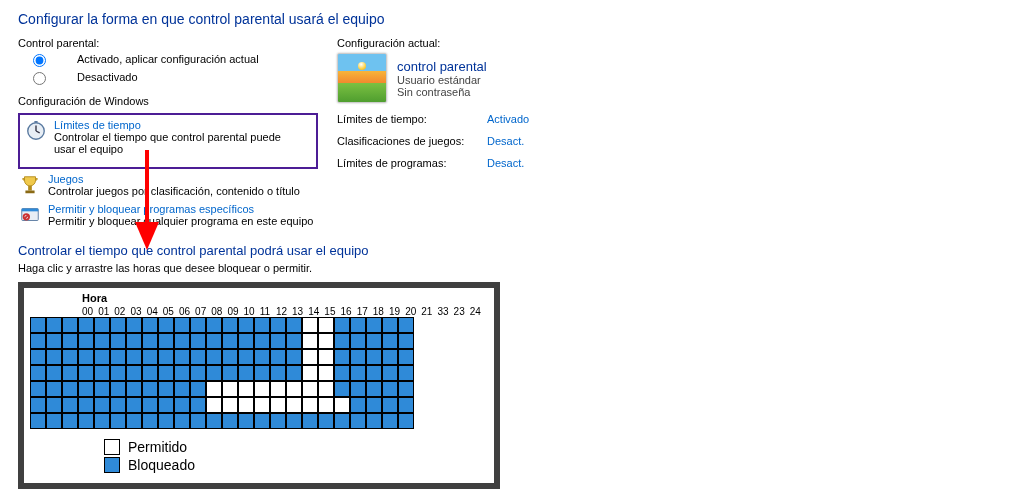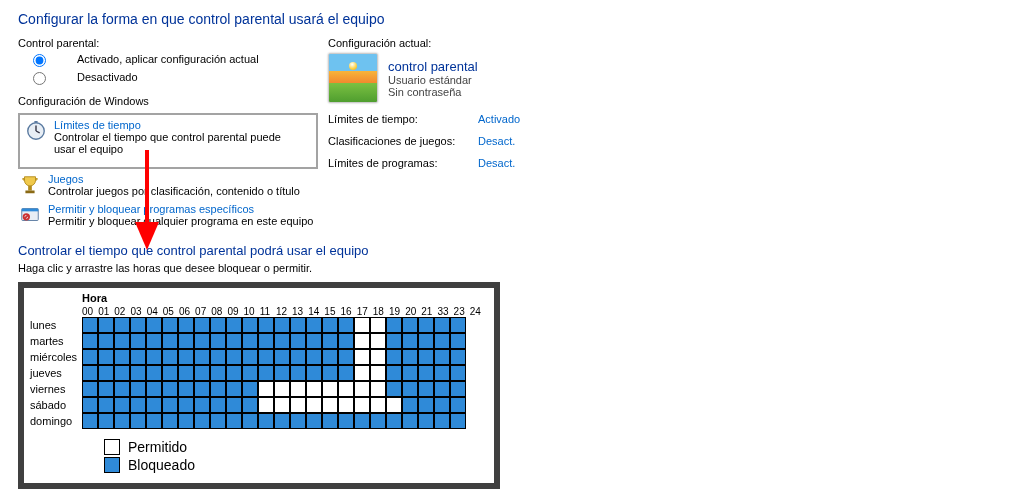--- a/index.html
+++ b/index.html
@@ -26,41 +26,41 @@
   }
   .top-row {
     display: flex;
     align-items: flex-start;
   }
   .col-left {
     width: 300px;
     margin-right: 0;
   }
   .col-right {
-    margin-left: 10px;
+    margin-left: 19px;
   }
   .label-h {
     font-size: 11px;
     color: #000;
     margin: 2px 0;
   }
   .radio-row {
     display: flex;
     align-items: center;
     margin: 2px 0 2px 10px;
     font-size: 11px;
     gap: 27px;
   }
   .radio-row input { margin-right: 4px; }
   .sub-header {
     margin: 10px 0 6px 0;
     font-size: 11px;
   }
   .highlight-box {
-    border: 2px solid #a3a3a3;
+    border: 2px solid #4c1d95;
     padding: 2px 16px 6px 4px;
     margin: 0 0 4px 0;
   }
   .link-item {
     display: flex;
     align-items: flex-start;
     margin: 2px 0 6px 0;
   }
   .link-item .icon {
     width: 24px;
@@ -315,29 +315,20 @@
       <span>17</span>
       <span>18</span>
       <span>19</span>
       <span>20</span>
       <span>21</span>
       <span>33</span>
       <span>23</span>
       <span>24</span>
     </div>
   <div class="grid-wrap">
-    <div class="day-labels" id="day-labels">
-        <span>lunes</span>
-        <span>martes</span>
-        <span>miércoles</span>
-        <span>jueves</span>
-        <span>viernes</span>
-        <span>sábado</span>
-        <span>domingo</span>
-      </div>
     <div class="cells" id="cells">
         <div class="cell blocked"></div>
         <div class="cell blocked"></div>
         <div class="cell blocked"></div>
         <div class="cell blocked"></div>
         <div class="cell blocked"></div>
         <div class="cell blocked"></div>
         <div class="cell blocked"></div>
         <div class="cell blocked"></div>
         <div class="cell blocked"></div>

